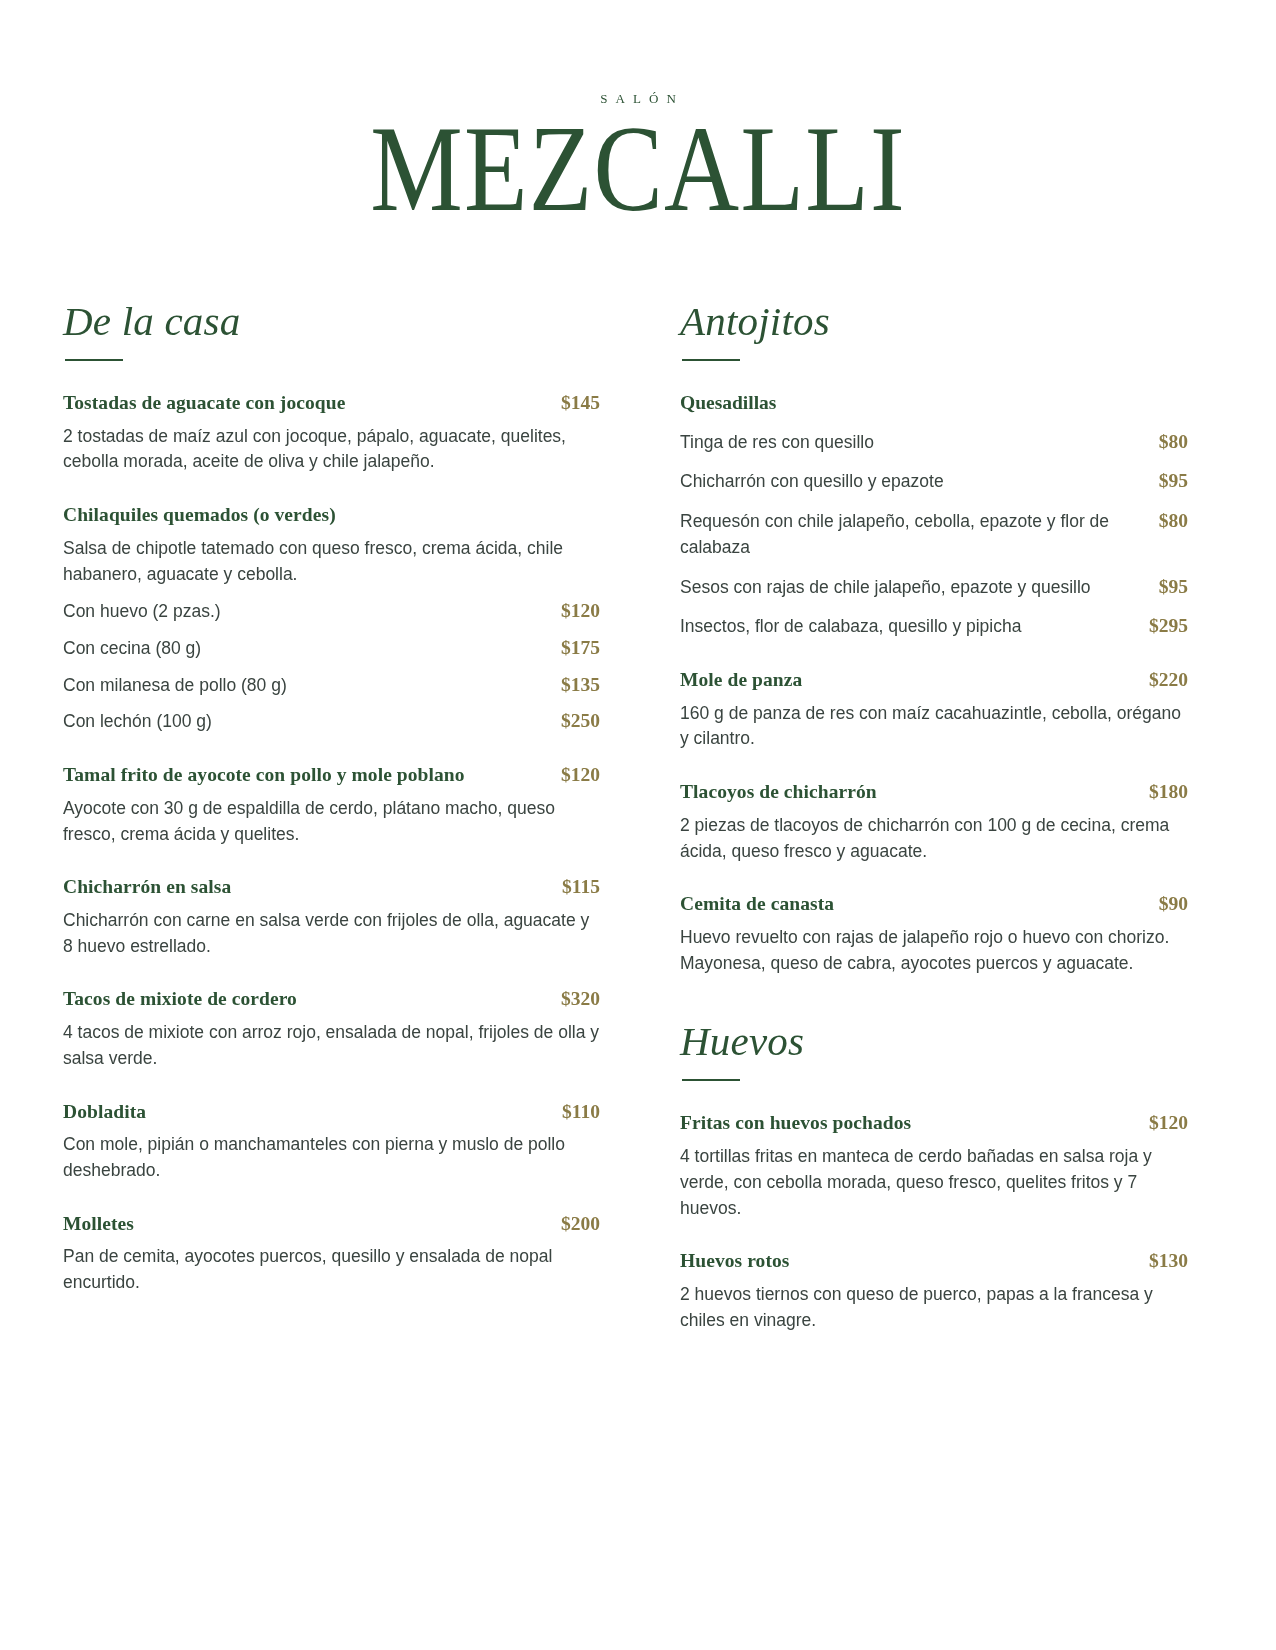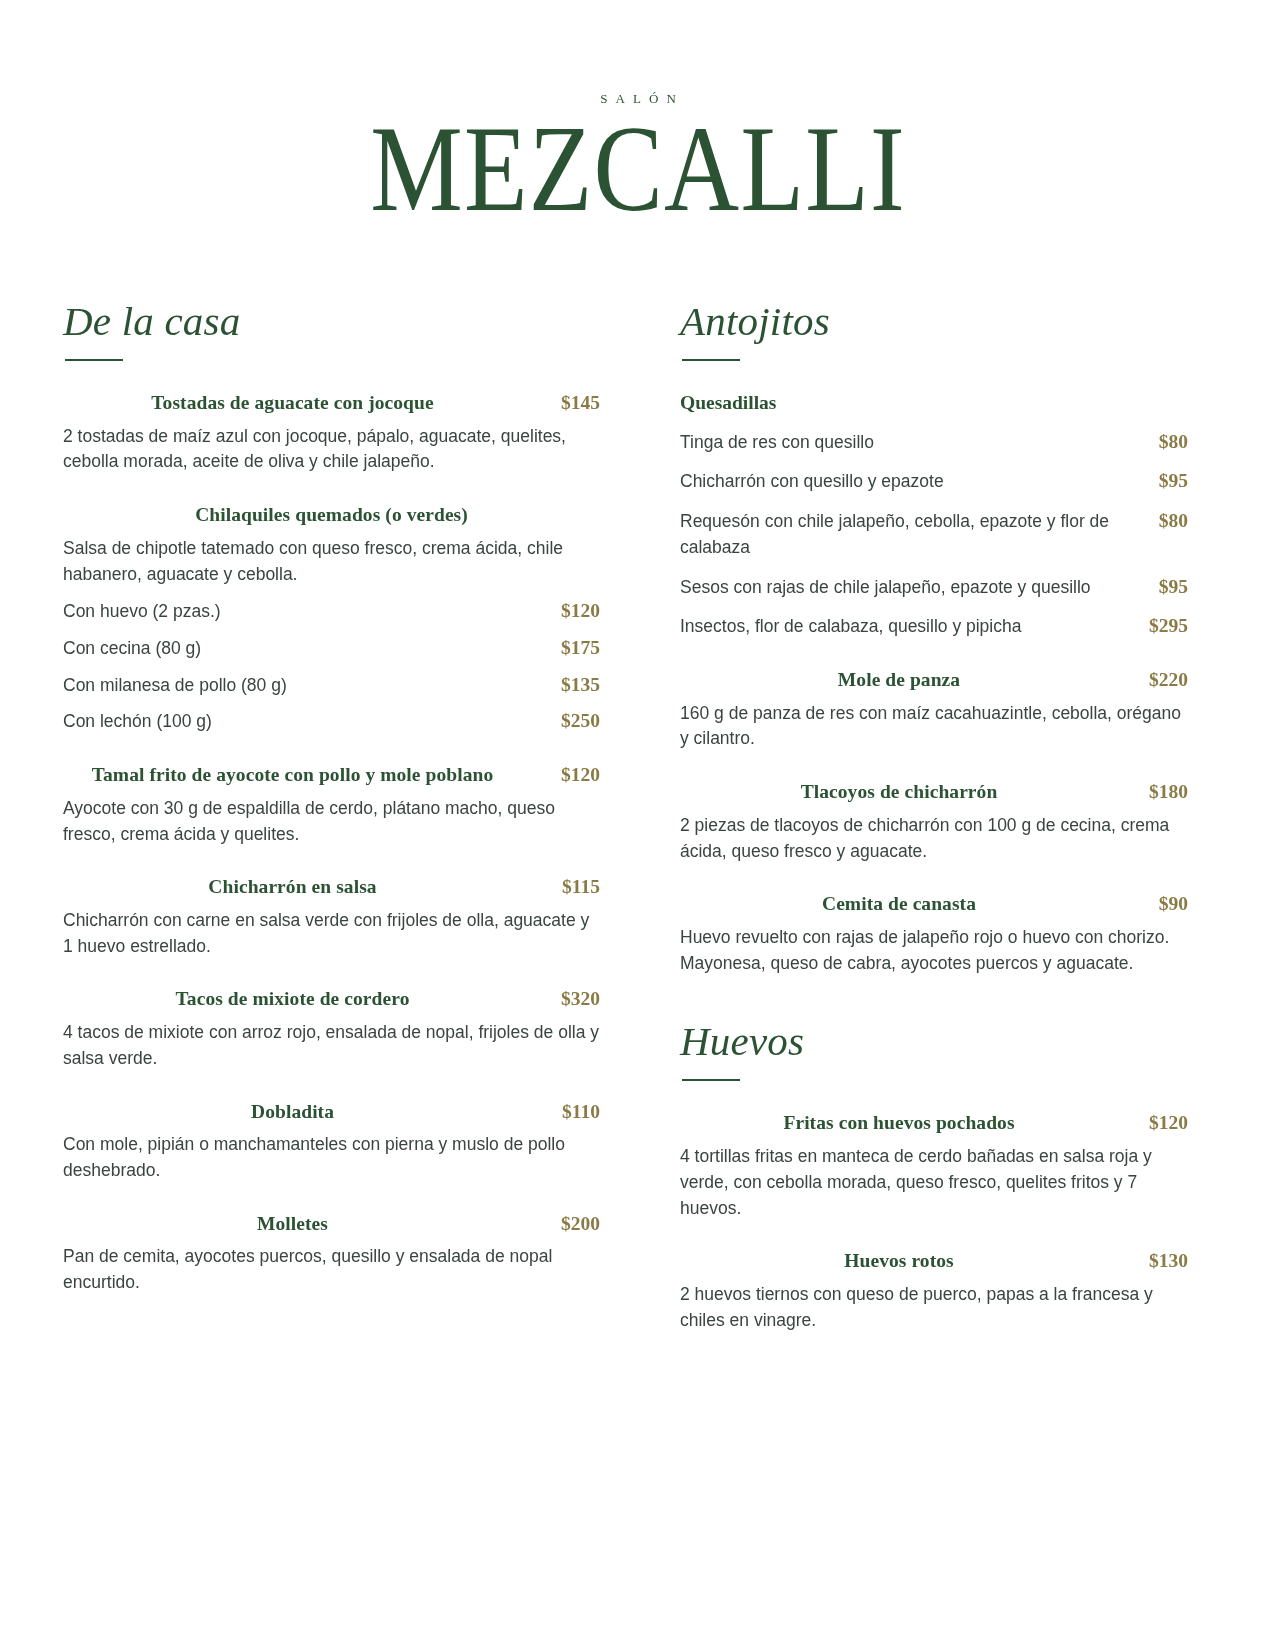--- a/index.html
+++ b/index.html
@@ -110,21 +110,20 @@
     gap: 14px;
   }
   .item-name {
     font-family: "Liberation Serif", serif;
     font-weight: 700;
     font-size: 19.5px;
     line-height: 1.42;
     color: #2c5234;
     flex: 1 1 auto;
     letter-spacing: 0.004em;
-    text-align: center;
   }
   .price {
     font-family: "Liberation Serif", serif;
     font-weight: 700;
     font-size: 19.5px;
     line-height: 1.42;
     color: #8a7b46;
     flex: 0 0 auto;
     white-space: nowrap;
     text-align: right;
@@ -224,21 +223,21 @@
                 <div class="item-name">Tamal frito de ayocote con pollo y mole poblano</div>
                 <div class="price">$120</div>
               </div>
               <div class="item-desc">Ayocote con 30 g de espaldilla de cerdo, plátano macho, queso fresco, crema ácida y quelites.</div>
             </div>
             <div class="item">
               <div class="item-head">
                 <div class="item-name">Chicharrón en salsa</div>
                 <div class="price">$115</div>
               </div>
-              <div class="item-desc">Chicharrón con carne en salsa verde con frijoles de olla, aguacate y 1 huevo estrellado.</div>
+              <div class="item-desc">Chicharrón con carne en salsa verde con frijoles de olla, aguacate y 8 huevo estrellado.</div>
             </div>
             <div class="item">
               <div class="item-head">
                 <div class="item-name">Tacos de mixiote de cordero</div>
                 <div class="price">$320</div>
               </div>
               <div class="item-desc">4 tacos de mixiote con arroz rojo, ensalada de nopal, frijoles de olla y salsa verde.</div>
             </div>
             <div class="item">
               <div class="item-head">

